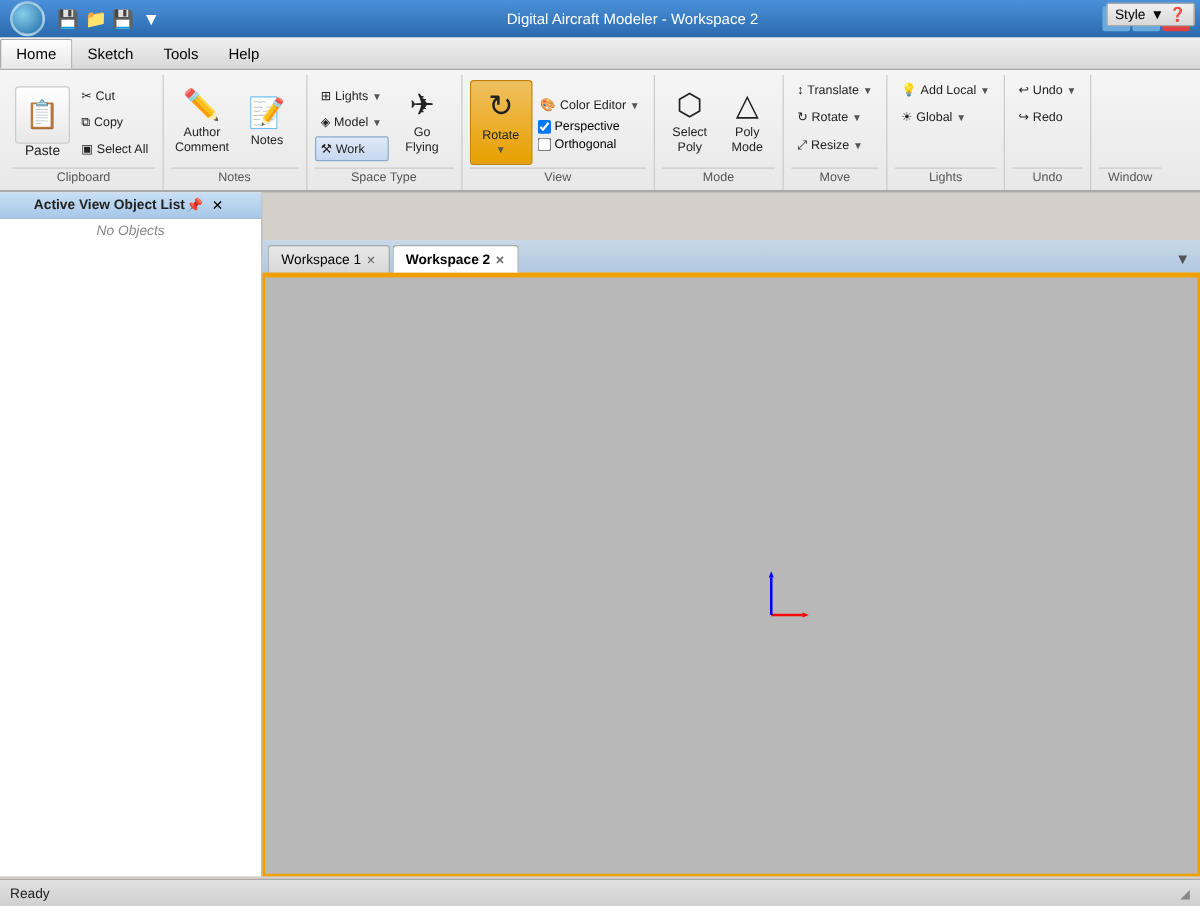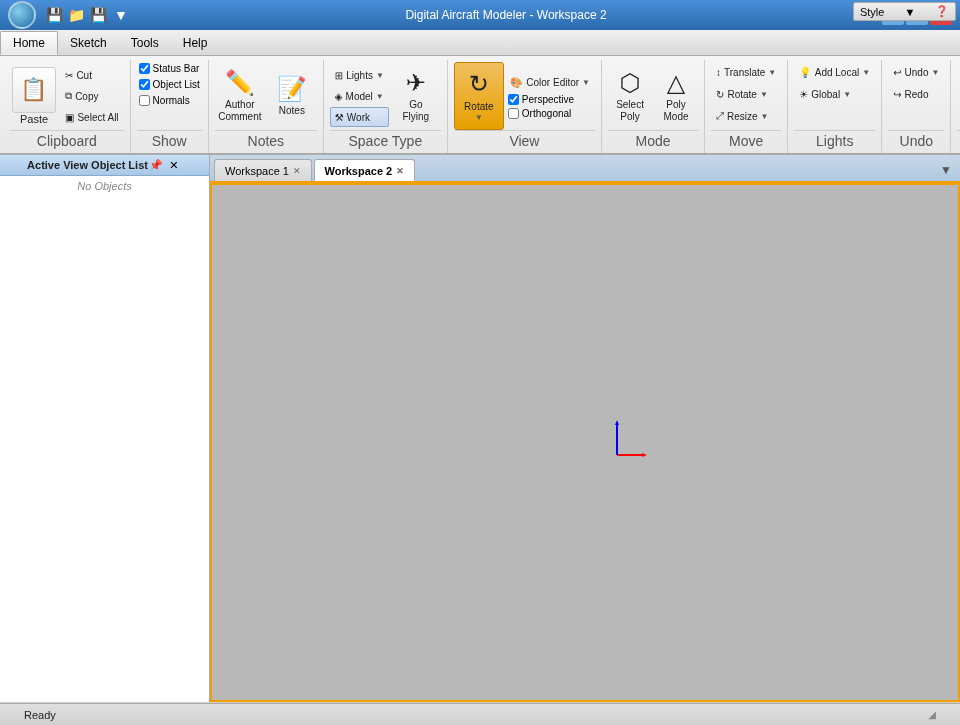--- a/index.html
+++ b/index.html
@@ -73,21 +73,21 @@
       min-width: fit-content;
     }
     .ribbon-group:last-child { border-right: none; }
     .ribbon-group-content {
       display: flex;
       align-items: center;
       gap: 2px;
       flex: 1;
     }
     .ribbon-group-label {
-      font-size: 14px;
+      font-size: 10px;
       color: #555;
       padding: 2px 4px;
       border-top: 1px solid #ccc;
       width: 100%;
       text-align: center;
     }
 
     
     .rb-large {
       display: flex;
@@ -151,21 +151,21 @@
     }
     .paste-label { font-size: 11px; color: #222; }
 
     
     #status-bar {
       height: 22px;
       background: linear-gradient(to bottom, #e0e0e0, #d0d0d0);
       border-top: 1px solid #aaa;
       display: flex;
       align-items: center;
-      padding: 0 24px;
+      padding: 0 8px;
       font-size: 11px;
       color: #222;
       position: absolute;
       bottom: 0;
       left: 0;
       right: 0;
     }
 
     
     #main-area {
@@ -197,20 +197,21 @@
       width: 16px; height: 14px; background: transparent; border: none;
       cursor: pointer; font-size: 11px; display: flex; align-items: center; justify-content: center;
     }
     #side-panel-content { padding: 4px; font-size: 11px; color: #888; font-style: italic; text-align: center; }
 
     
     #workspace-area {
       flex: 1;
       display: flex;
       flex-direction: column;
+      margin-top: 38px;
     }
 
     
     #workspace-tabs {
       display: flex;
       align-items: flex-end;
       background: linear-gradient(to bottom, #c8d8e8, #b0c8e0);
       padding: 0 4px;
       border-bottom: 2px solid #f0a000;
       height: 28px;
@@ -254,21 +255,21 @@
     
     .dd-arrow { font-size: 8px; color: #555; }
 
     
     .style-btn {
       position: absolute;
       right: 4px;
       top: 2px;
       display: flex;
       align-items: center;
-      gap: 20px;
+      gap: 4px;
       background: linear-gradient(to bottom, #f0f0f0, #d8d8d8);
       border: 1px solid #aaa;
       border-radius: 2px;
       padding: 2px 6px;
       cursor: pointer;
       font-size: 11px;
     }
   </style>
 </head>
 <body>
@@ -323,37 +324,20 @@
         </button>
         <button class="rb-small">
           <span>▣</span>
           <span>Select All</span>
         </button>
       </div>
     </div>
     <div class="ribbon-group-label">Clipboard</div>
   </div>
 
-  <div class="ribbon-group">
-    <div class="ribbon-group-content" style="flex-direction:column; align-items:flex-start; gap:3px;">
-      <label class="rb-check">
-        <input type="checkbox" checked="" style="">
-        <span>Status Bar</span>
-      </label>
-      <label class="rb-check">
-        <input type="checkbox" checked="" style="">
-        <span>Object List</span>
-      </label>
-      <label class="rb-check">
-        <input type="checkbox" style="">
-        <span>Normals</span>
-      </label>
-    </div>
-    <div class="ribbon-group-label">Show</div>
-  </div>
 
   <div class="ribbon-group">
     <div class="ribbon-group-content">
       <button class="rb-large">
         <span class="rb-icon">✏️</span>
         <span>Author<br>Comment</span>
       </button>
       <button class="rb-large">
         <span class="rb-icon">📝</span>
         <span>Notes</span>

